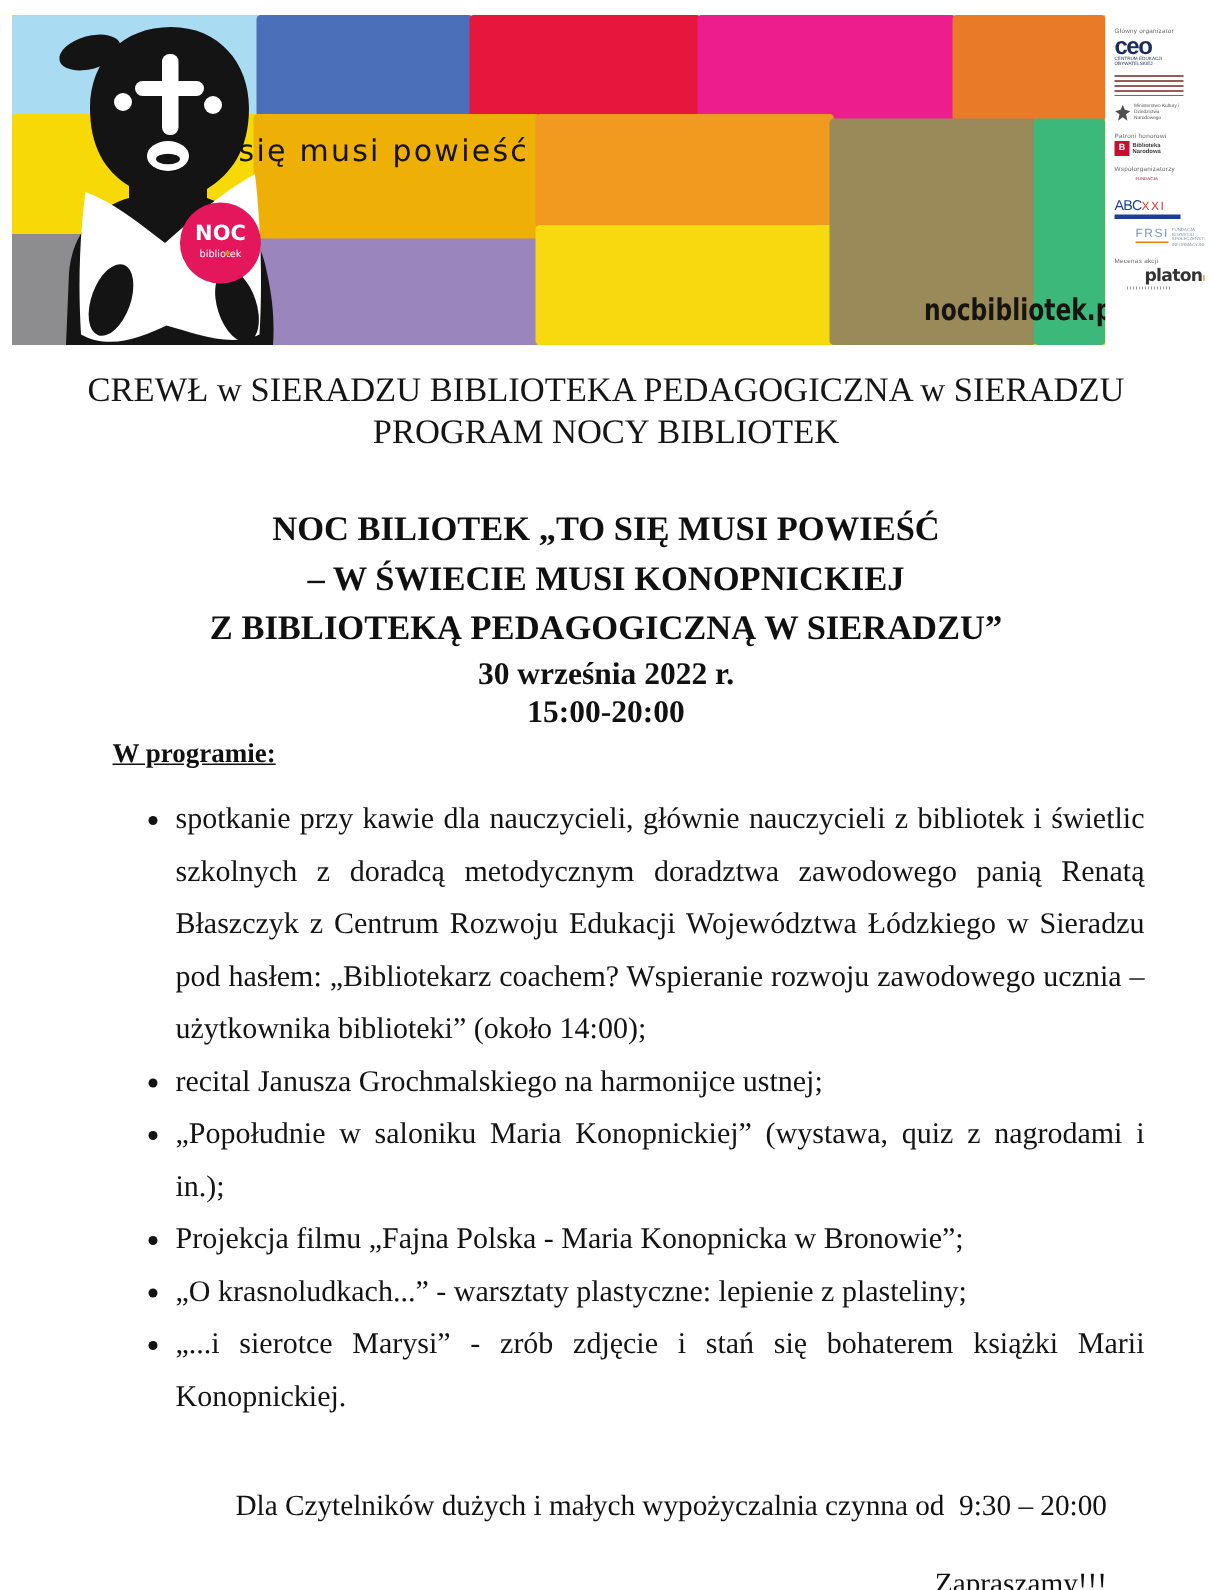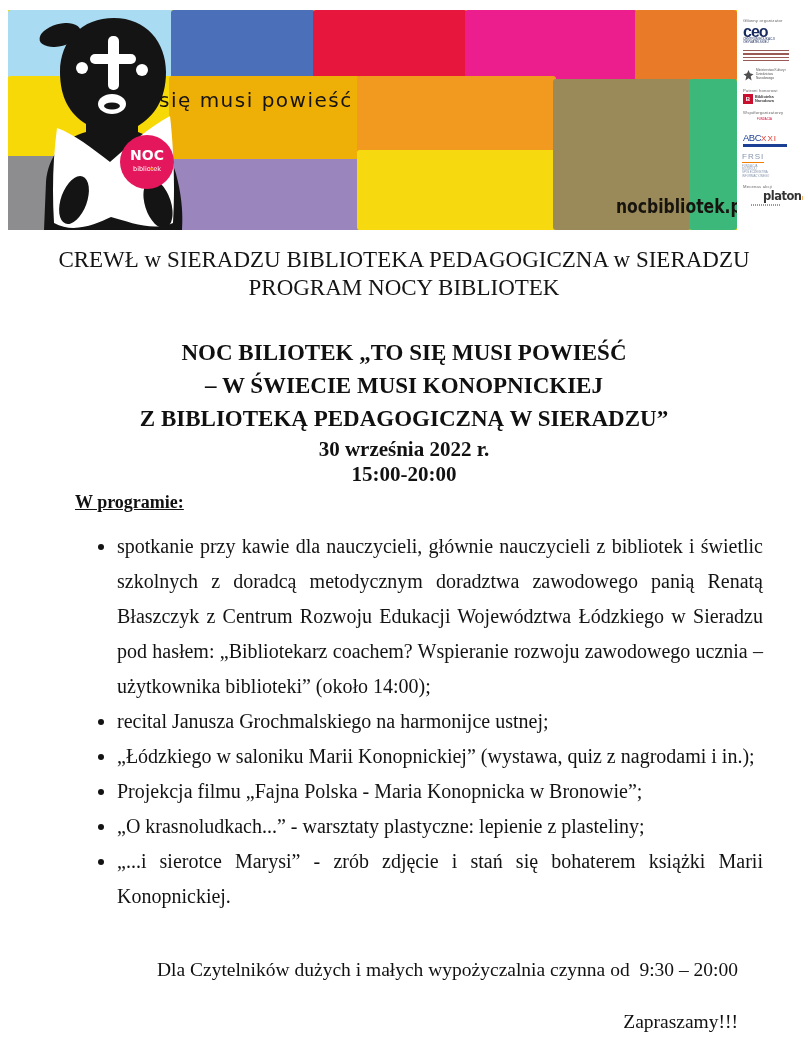--- a/index.html
+++ b/index.html
@@ -45,21 +45,21 @@
   .ministry-text{font-size:3.2px;line-height:3.8px;color:#555;width:34px;}
   .bn{display:flex;align-items:center;gap:2px;margin-left:6px;}
   .bn-box{width:10px;height:10px;background:#c8102e;color:#fff;font-size:6px;font-weight:bold;
      display:flex;align-items:center;justify-content:center;}
   .bn-text{font-size:3.9px;font-weight:bold;color:#3a3a3a;line-height:4.4px;width:26px;}
   .abc{margin-left:6px;}
   .abc-top{font-size:2.8px;color:#c03;margin-left:14px;}
   .abc-main{font-size:9.5px;font-weight:normal;color:#1b3f94;line-height:9px;letter-spacing:-0.5px;margin-top:12px;}
   .abc-main .xxi{color:#e2372b;font-size:8px;letter-spacing:1px;}
   .abc-bar{width:44px;height:3.2px;background:#1b3f94;margin-top:1px;}
-  .frsi{display:flex;align-items:flex-start;gap:2px;margin-left:5px;flex-direction:column;}
+  .frsi{display:flex;align-items:flex-start;gap:2px;margin-left:20px;}
   .frsi-word{font-size:8px;color:#8494ac;letter-spacing:1px;line-height:8px;border-bottom:1.4px solid #f07d00;padding-bottom:1px;}
   .frsi-sub{font-size:2.9px;color:#8494ac;line-height:3.3px;width:22px;text-transform:uppercase;}
   .platon{margin-left:6px;font-family:"DejaVu Sans",sans-serif;}
   .platon-word{font-size:11.5px;font-weight:bold;color:#333;line-height:10px;letter-spacing:-0.5px;margin-left:20px;}
   .platon-word .dot{color:#f07d00;font-size:8px;}
   .platon-sub{margin-top:1px;width:30px;height:2.6px;margin-left:8px;
      background:repeating-linear-gradient(90deg,#999 0 1px,#fff 1px 2px);}
 
   
   .content{position:absolute;left:0;top:230px;width:808px;}
@@ -178,21 +178,21 @@
     <div class="doc-when">
       <div>30 września 2022 r.</div>
       <div>15:00-20:00</div>
     </div>
 
     <div class="prog-head">W programie:</div>
 
     <ul class="prog">
       <li>spotkanie przy kawie dla nauczycieli, głównie nauczycieli z bibliotek i świetlic szkolnych z doradcą metodycznym doradztwa zawodowego panią Renatą Błaszczyk z Centrum Rozwoju Edukacji Województwa Łódzkiego w Sieradzu pod hasłem: „Bibliotekarz coachem? Wspieranie rozwoju zawodowego ucznia – użytkownika biblioteki” (około 14:00);</li>
       <li>recital Janusza Grochmalskiego na harmonijce ustnej;</li>
-      <li>„Łódzkiego w saloniku Marii Konopnickiej” (wystawa, quiz z nagrodami i in.);</li>
+      <li>„Popołudnie w saloniku Maria Konopnickiej” (wystawa, quiz z nagrodami i in.);</li>
       <li>Projekcja filmu  „Fajna Polska - Maria Konopnicka w Bronowie”;</li>
       <li>„O krasnoludkach...” - warsztaty plastyczne: lepienie z plasteliny;</li>
       <li>„...i sierotce Marysi” - zrób zdjęcie i stań się bohaterem książki Marii Konopnickiej.</li>
     </ul>
 
     <div class="foot">
       <div class="foot-hours">Dla Czytelników dużych i małych wypożyczalnia czynna od  9:30 – 20:00</div>
       <div class="foot-close">Zapraszamy!!!</div>
     </div>
   </div>

